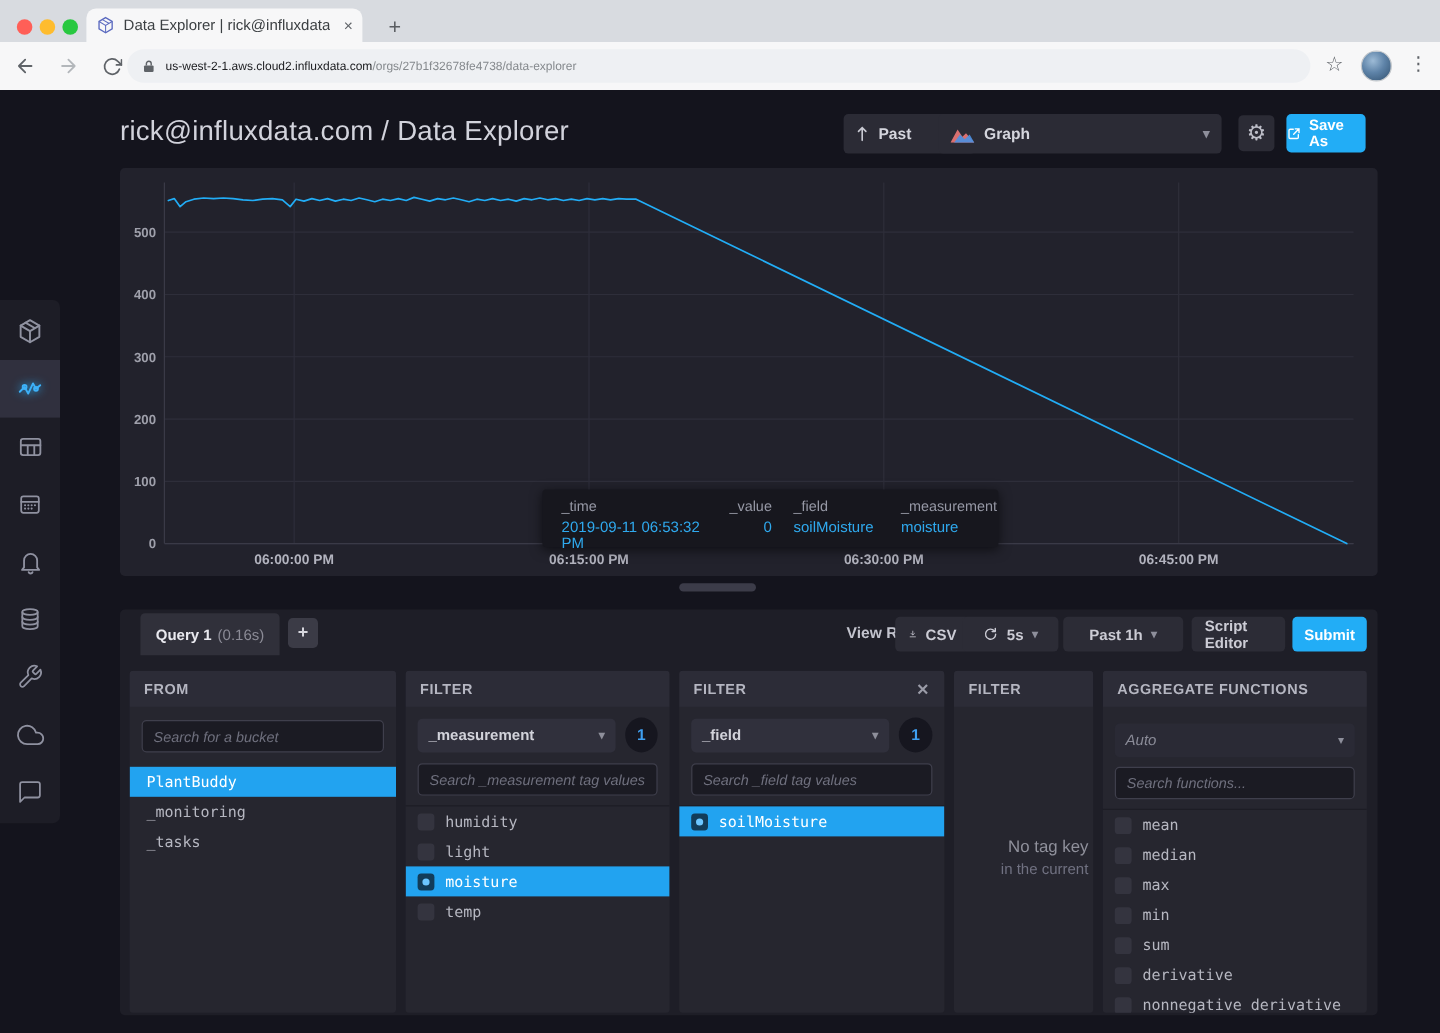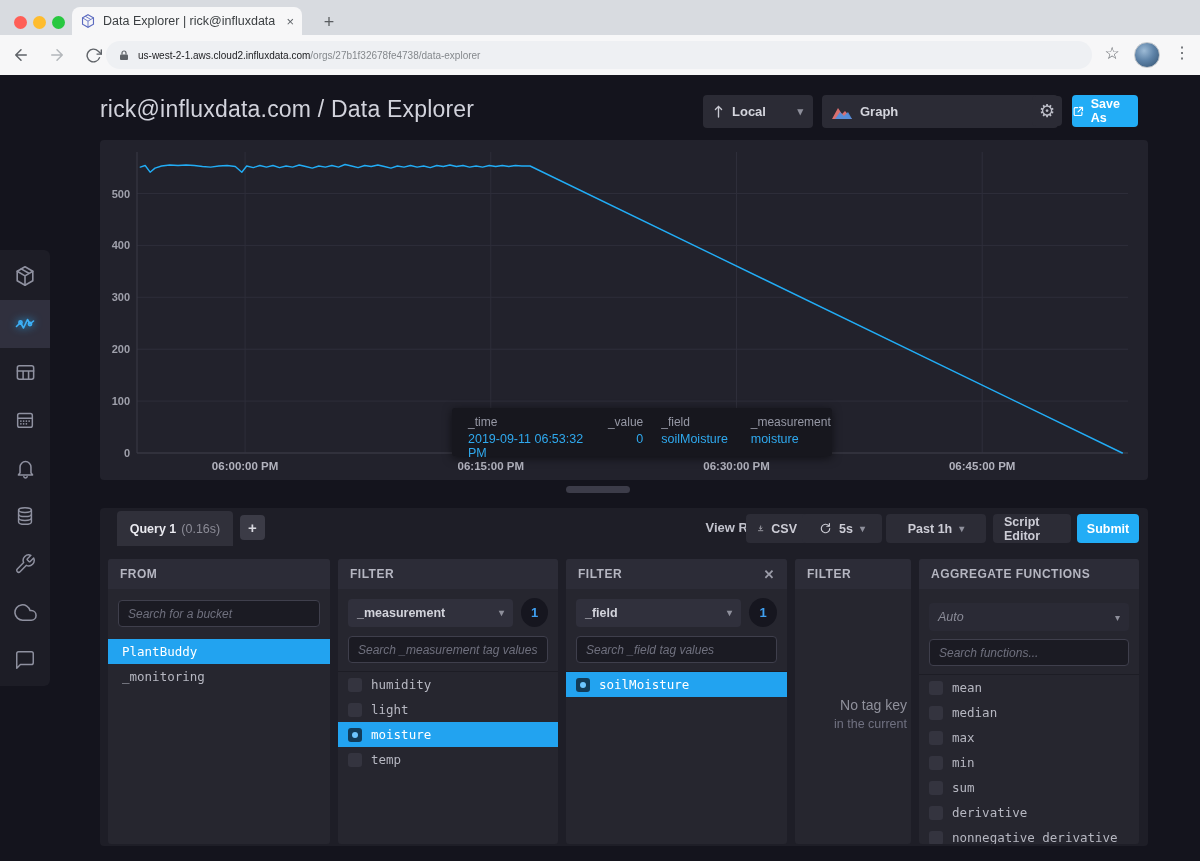--- a/index.html
+++ b/index.html
@@ -158,25 +158,25 @@
       <span class="dots">⋮</span>
     </div>
   </div>
 
   <div class="page-title">rick@influxdata.com / Data Explorer</div>
 
   <div class="dd" style="left:703px;width:110px">
     <svg width="11" height="15" viewBox="0 0 16 22" fill="none" stroke="#c9cad3" stroke-width="2" stroke-linecap="round">
         <path d="M8 19V4M3.5 8L8 3.5 12.5 8"></path>
       </svg>
-    <span>Local</span>
+    <span>Past</span>
     <span class="caret">▾</span>
   </div>
 
-  <div class="dd" style="left:822px;width:236px">
+  <div class="dd" style="left:782px;width:236px">
     <svg width="20" height="14" viewBox="0 0 20 14">
       <polygon points="0,14 6,3 10,9 13,6 20,14" fill="#d96f6f"></polygon>
       <polygon points="3,14 8,7 12,11 16,7 20,14" fill="#4a90e2" opacity="0.9"></polygon>
     </svg>
     <span>Graph</span>
     <span class="caret">▾</span>
   </div>
 
   <div class="sq-btn" style="left:1032px">
     <span>⚙</span>
@@ -334,20 +334,21 @@
     </div>
 
     <div class="submit">Submit</div>
 
     <div class="col" style="left:8px;width:222px">
       <div class="col-head">FROM</div>
       <input class="srch" placeholder="Search for a bucket" style="">
       <div class="list" style="border-top:none;margin-top:12px">
         <div class="row selected">PlantBuddy</div>
         <div class="row">_monitoring</div>
+        <div class="row">_tasks</div>
       </div>
     </div>
 
     <div class="col" style="left:238px;width:220px">
       <div class="col-head">FILTER</div>
       <div class="keyrow">
         <div class="keydd">
           <span>_measurement</span>
           <span class="caret">▾</span>
         </div>

